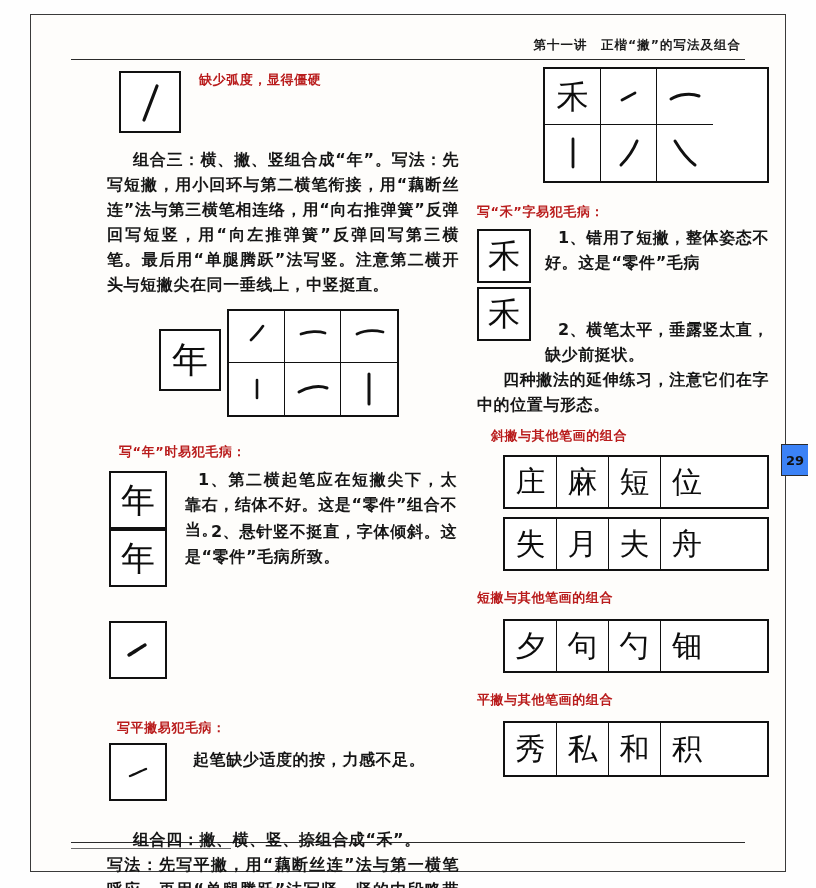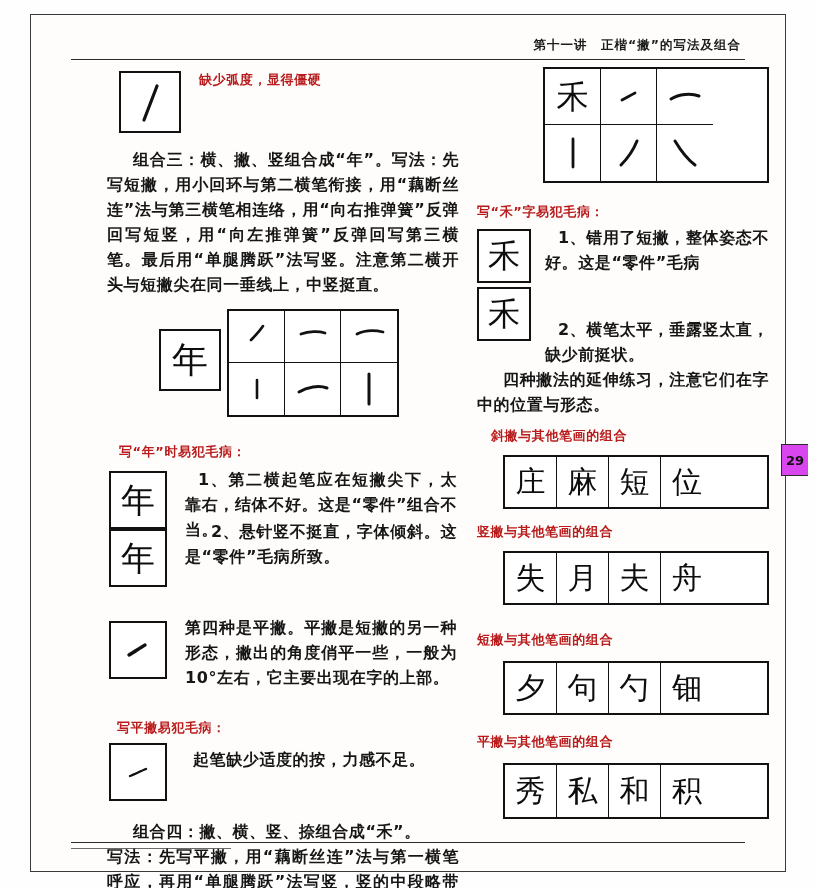--- a/index.html
+++ b/index.html
@@ -129,21 +129,21 @@
 
   
   .pagenum{
     position:absolute;
     right:8px;top:444px;
     width:26px;height:30px;
     border:1px solid #2b2b2b;
     border-right:0;
     display:flex;align-items:center;justify-content:center;
     font-size:13px;color:#111;
-    background:#d946ef;
+    background:#3b82f6;
     font-weight:600;
   }
   .hand{font-family:"DejaVu Serif","Liberation Serif",serif;}
 </style>
 </head>
 <body>
 
 <div id="page">
 
   <div class="watermark">shufawang.CN</div>
@@ -218,35 +218,34 @@
         <div class="p indent2" style="position:absolute;left:78px;top:0;width:272px;">1、第二横起笔应在短撇尖下，太靠右，结体不好。这是“零件”组合不当。</div>
         <div class="p indent" style="position:absolute;left:78px;top:52px;width:272px;">2、悬针竖不挺直，字体倾斜。这是“零件”毛病所致。</div>
       </div>
 
       <div style="position:relative;height:96px;margin-top:2px;">
         <div class="cbox" style="position:absolute;left:2px;top:2px;width:58px;height:58px;">
           <svg width="46" height="46" viewBox="0 0 46 46">
             <path d="M30 18 C25 21 19 25 14 28" stroke="#111" stroke-width="3.4" fill="none" stroke-linecap="round"></path>
           </svg>
         </div>
-        <div class="p" style="position:absolute;left:78px;top:-4px;width:272px;">第四种是平撇。平撇是短撇的另一种形态，撇出的角度俏平一些，一般为10°左右，它主要出现在字的上部。</div>
       </div>
 
       <div class="cap" style="padding-left:10px;margin-top:2px;">写平撇易犯毛病：</div>
 
       <div style="position:relative;height:74px;margin-top:4px;">
         <div class="cbox" style="position:absolute;left:2px;top:0;width:58px;height:58px;">
           <svg width="46" height="46" viewBox="0 0 46 46">
             <path d="M31 20 C26 22 20 25 15 27" stroke="#111" stroke-width="2.4" fill="none" stroke-linecap="round"></path>
           </svg>
         </div>
         <div class="p" style="position:absolute;left:86px;top:4px;width:264px;">起笔缺少适度的按，力感不足。</div>
       </div>
 
-      <div class="p indent" style="margin-top:2px;">组合四：撇、横、竖、捺组合成“禾”。</div>
+      <div class="p indent" style="margin-top:10px;">组合四：撇、横、竖、捺组合成“禾”。</div>
       <div class="p">写法：先写平撇，用“藕断丝连”法与第一横笔呼应，再用“单腿腾跃”法写竖，竖的中段略带前挺，用“向下压弹簧”反弹回写短撇，最后用大回环写捺。</div>
     </div>
 
     <div class="col-right">
 
       <div class="grid" style="margin-left:66px;grid-template-columns:56px 56px 56px;grid-template-rows:56px 56px;">
         <div class="cell">
           <span class="glyph hand" style="font-size:32px;">禾</span>
         </div>
         <div class="cell">
@@ -301,38 +300,37 @@
             <span class="glyph hand" style="font-size:30px;">麻</span>
           </div>
         <div class="cell r2">
             <span class="glyph hand" style="font-size:30px;">短</span>
           </div>
         <div class="cell r2">
             <span class="glyph hand" style="font-size:30px;">位</span>
           </div>
       </div>
 
-      <div class="cap" style="margin-top:12px;">竖撇与其他笔画的组合</div>
 
       <div class="grid cols4" style="margin-top:8px;margin-left:26px;grid-template-columns:52px 52px 52px 52px;grid-template-rows:50px;">
         <div class="cell r2">
             <span class="glyph hand" style="font-size:30px;">失</span>
           </div>
         <div class="cell r2">
             <span class="glyph hand" style="font-size:30px;">月</span>
           </div>
         <div class="cell r2">
             <span class="glyph hand" style="font-size:30px;">夫</span>
           </div>
         <div class="cell r2">
             <span class="glyph hand" style="font-size:30px;">舟</span>
           </div>
       </div>
 
-      <div class="cap" style="margin-top:24px;">短撇与其他笔画的组合</div>
+      <div class="cap" style="margin-top:16px;">短撇与其他笔画的组合</div>
 
       <div class="grid cols4" style="margin-top:10px;margin-left:26px;grid-template-columns:52px 52px 52px 52px;grid-template-rows:50px;">
         <div class="cell r2">
             <span class="glyph hand" style="font-size:30px;">夕</span>
           </div>
         <div class="cell r2">
             <span class="glyph hand" style="font-size:30px;">句</span>
           </div>
         <div class="cell r2">
             <span class="glyph hand" style="font-size:30px;">勺</span>

